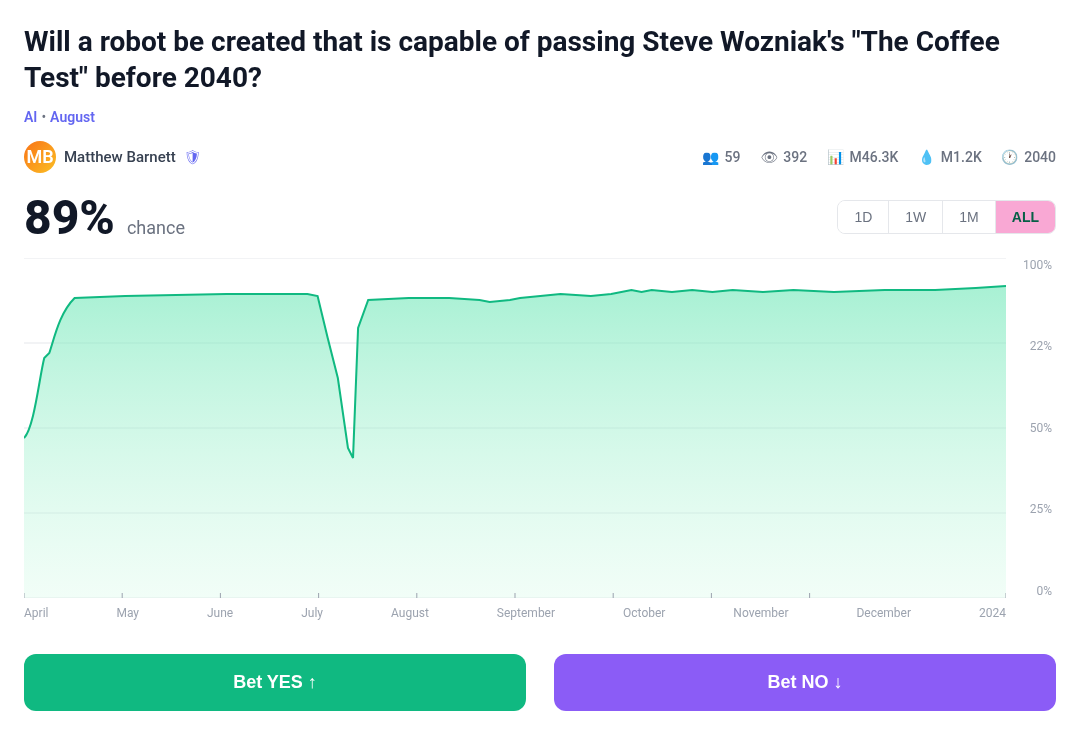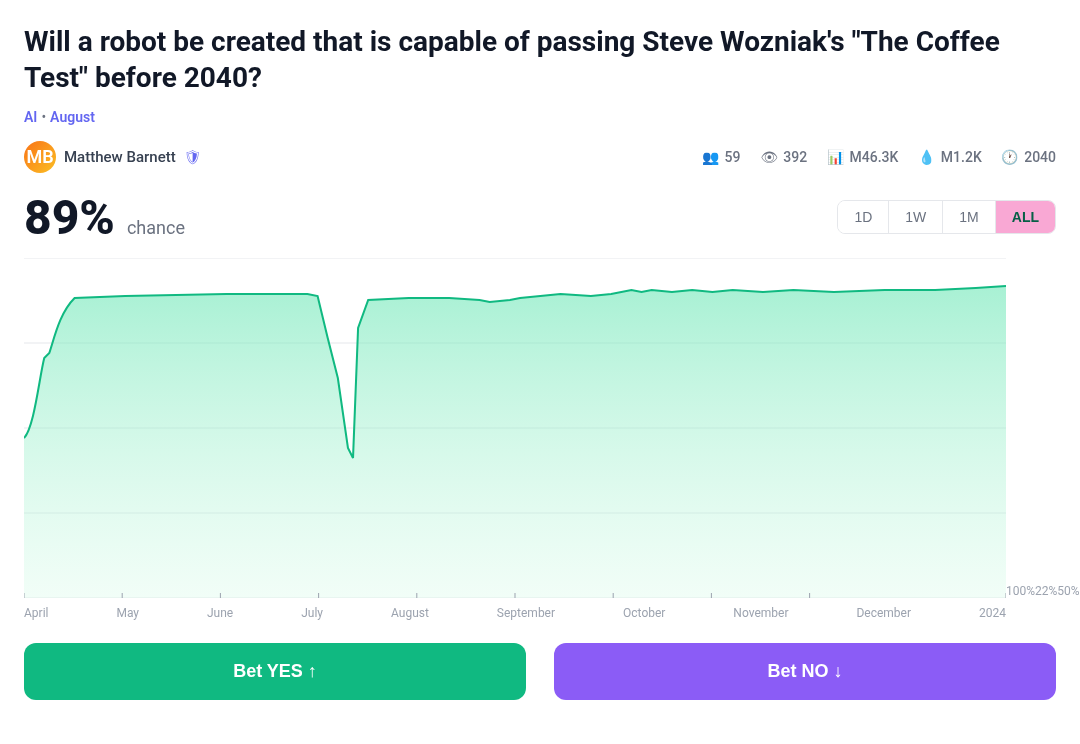--- a/index.html
+++ b/index.html
@@ -141,21 +141,21 @@
       right: 50px;
       bottom: 40px;
     }
     .y-axis {
       position: absolute;
       top: 0;
       right: 0;
       width: 50px;
       bottom: 40px;
       display: flex;
-      flex-direction: row;
+      flex-direction: column;
       justify-content: space-between;
       align-items: flex-end;
       padding-right: 4px;
     }
     .y-label {
       font-size: 12px;
       color: #9ca3af;
     }
     .x-axis {
       position: absolute;
@@ -168,21 +168,21 @@
       align-items: flex-start;
       padding-top: 8px;
     }
     .x-label {
       font-size: 12px;
       color: #9ca3af;
     }
     .buttons-row {
       display: flex;
       gap: 28px;
-      margin-top: 5px;
+      margin-top: 16px;
       padding-bottom: 24px;
     }
     .bet-btn {
       flex: 1;
       padding: 18px;
       border: none;
       border-radius: 12px;
       font-size: 18px;
       font-weight: 700;
       color: white;

